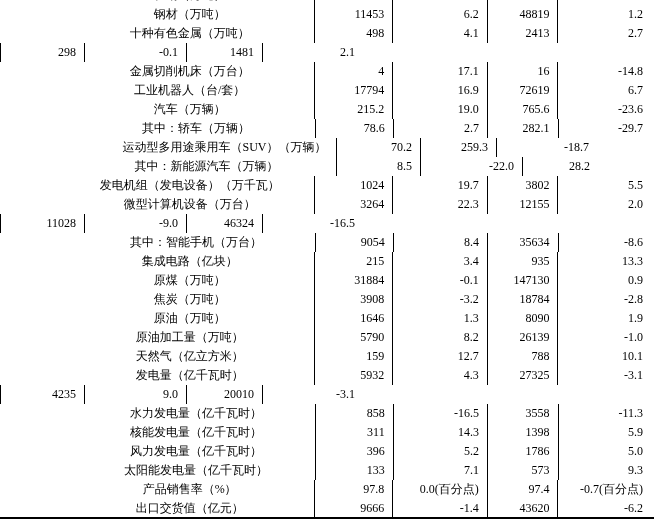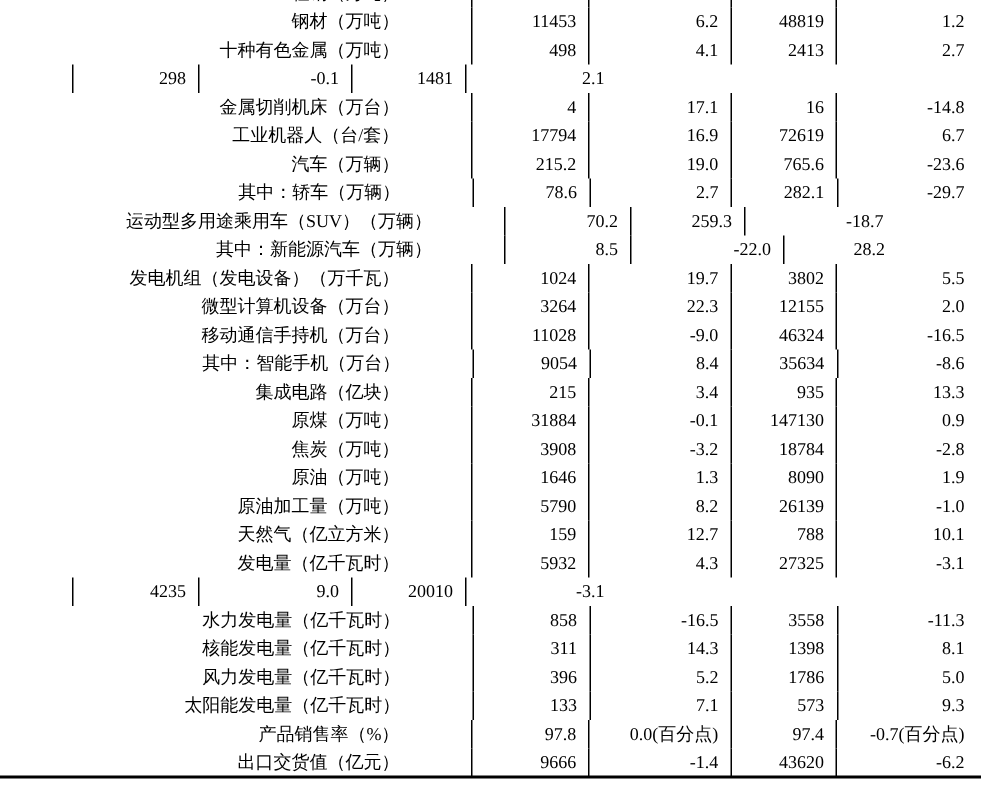--- a/index.html
+++ b/index.html
@@ -3,25 +3,25 @@
 <meta charset="utf-8">
 <style>
   html,body{margin:0;padding:0;background:#fff;}
   .screen{
     position:relative;width:654px;height:526px;overflow:hidden;background:#fff;
     font-family:"Liberation Serif","DejaVu Serif",serif;font-size:12px;color:#000;
   }
   .rows{position:absolute;top:-14px;left:0;width:654px;}
   .row{display:flex;height:19px;line-height:19px;}
   .cell{box-sizing:border-box;overflow:hidden;white-space:nowrap;}
-  .c-label{width:288px;padding-left:17px;text-align:right;}
+  .c-label{width:288px;padding-left:17px;text-align:center;margin-left:48px;}
   .indent-1 .c-label{padding-left:29px;}
   .indent-2 .c-label{padding-left:65px;}
   .c-num{border-left:1px solid #000;text-align:right;}
-  .c-v1{width:84px;padding-right:8px;margin-left:48px;}
+  .c-v1{width:84px;padding-right:8px;}
   .c-v2{width:102px;padding-right:8px;}
   .c-v3{width:76px;padding-right:8px;}
   .c-v4{width:104px;padding-right:11px;}
   .bottom-rule{position:absolute;left:0;top:517px;width:654px;height:2px;background:#000;}
 </style>
 </head>
 <body>
 
 <div class="screen">
   <div class="rows" id="rows">
@@ -100,21 +100,20 @@
     <div class="cell c-num c-v4">5.5</div>
   </div>
       <div class="row indent-0">
     <div class="cell c-label">微型计算机设备（万台）</div>
     <div class="cell c-num c-v1">3264</div>
     <div class="cell c-num c-v2">22.3</div>
     <div class="cell c-num c-v3">12155</div>
     <div class="cell c-num c-v4">2.0</div>
   </div>
       <div class="row indent-0">
-    <div class="cell c-label">移动通信手持机（万台）</div>
     <div class="cell c-num c-v1">11028</div>
     <div class="cell c-num c-v2">-9.0</div>
     <div class="cell c-num c-v3">46324</div>
     <div class="cell c-num c-v4">-16.5</div>
   </div>
       <div class="row indent-1">
     <div class="cell c-label">其中：智能手机（万台）</div>
     <div class="cell c-num c-v1">9054</div>
     <div class="cell c-num c-v2">8.4</div>
     <div class="cell c-num c-v3">35634</div>
@@ -180,21 +179,21 @@
     <div class="cell c-num c-v1">858</div>
     <div class="cell c-num c-v2">-16.5</div>
     <div class="cell c-num c-v3">3558</div>
     <div class="cell c-num c-v4">-11.3</div>
   </div>
       <div class="row indent-1">
     <div class="cell c-label">核能发电量（亿千瓦时）</div>
     <div class="cell c-num c-v1">311</div>
     <div class="cell c-num c-v2">14.3</div>
     <div class="cell c-num c-v3">1398</div>
-    <div class="cell c-num c-v4">8.1</div>
+    <div class="cell c-num c-v4">5.9</div>
   </div>
       <div class="row indent-1">
     <div class="cell c-label">风力发电量（亿千瓦时）</div>
     <div class="cell c-num c-v1">396</div>
     <div class="cell c-num c-v2">5.2</div>
     <div class="cell c-num c-v3">1786</div>
     <div class="cell c-num c-v4">5.0</div>
   </div>
       <div class="row indent-1">
     <div class="cell c-label">太阳能发电量（亿千瓦时）</div>

